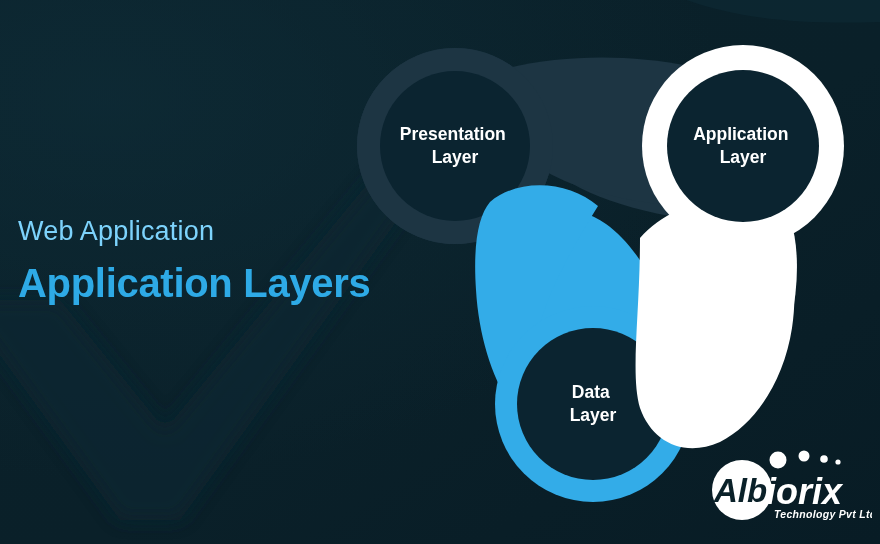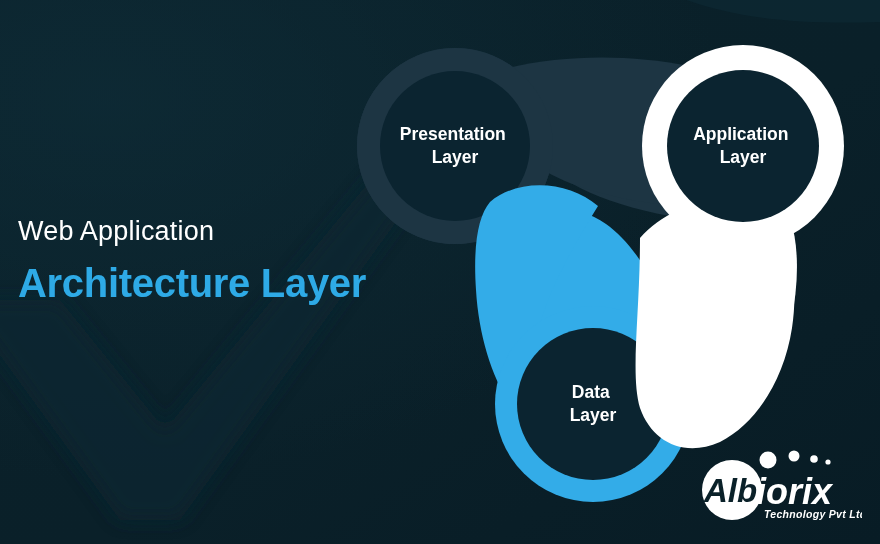--- a/index.html
+++ b/index.html
@@ -28,21 +28,21 @@
   .headline {
     position: absolute;
     left: 18px;
     top: 216px;
     width: 440px;
   }
   .headline-kicker {
     font-size: 27px;
     font-weight: 400;
     letter-spacing: 0.2px;
-    color: #ffffff;
+    color: #7dd3fc;
     line-height: 1.15;
     margin: 0 0 14px 0;
     white-space: nowrap;
   }
   .headline-main {
     font-size: 40px;
     font-weight: 700;
     letter-spacing: -0.3px;
     color: #2eaae6;
     line-height: 1.1;
@@ -61,21 +61,21 @@
   .node-label {
     font-family: "Liberation Sans", sans-serif;
     font-weight: 700;
     fill: #ffffff;
     text-anchor: middle;
   }
   .node-label tspan { font-size: 17.5px; }
   
   .logo {
     position: absolute;
-    right: 18px;
+    right: 8px;
     bottom: 16px;
     width: 180px;
     height: 82px;
   }
   .logo svg { display: block; }
   .logo-word-dark {
     font-family: "Liberation Sans", sans-serif;
     font-style: italic;
     font-weight: 700;
     fill: #0a2129;
@@ -119,21 +119,21 @@
     <g filter="url(#soft)" opacity="0.75">
       <path d="M -40 300 L 60 300 L 165 430 L 420 120 L 470 120 L 180 520 L 120 520 Z" fill="#0c2733"></path>
     </g>
     <g opacity="0.5">
       <path d="M 640 -20 C 700 10 760 26 880 22 L 880 -30 Z" fill="#0d2b37"></path>
     </g>
   </svg>
 
   <div class="headline">
     <p class="headline-kicker">Web Application</p>
-    <p class="headline-main">Architecture Layer</p>
+    <p class="headline-main">Application Layers</p>
   </div>
 
   <div class="diagram">
     <svg width="520" height="480" viewBox="0 0 520 480">
       <defs>
 
         <clipPath id="clipNone">
             <rect x="0" y="0" width="520" height="480"></rect>
           </clipPath>
       </defs>

